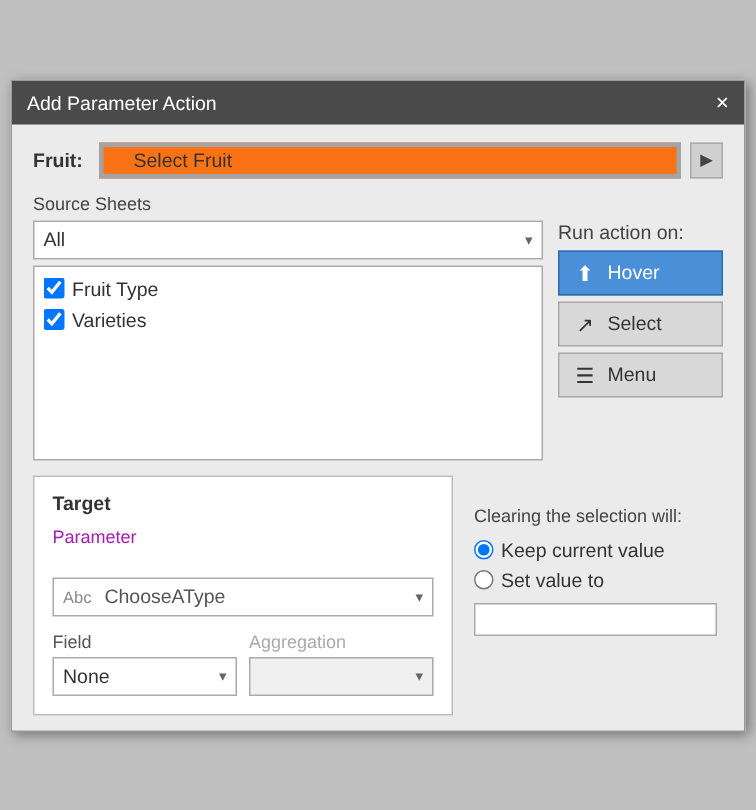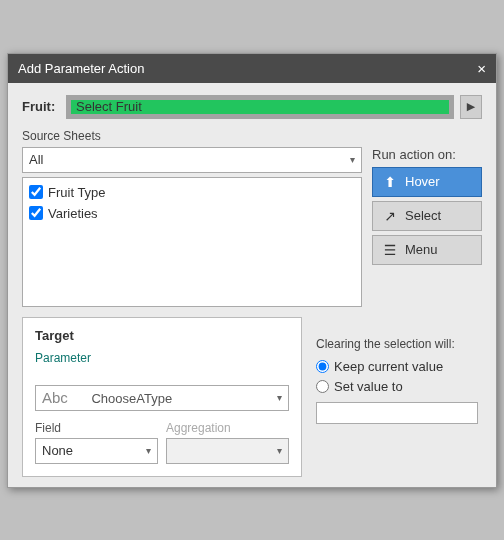--- a/index.html
+++ b/index.html
@@ -48,23 +48,23 @@
       gap: 6px;
     }
     .name-label {
       font-weight: bold;
       color: #333;
       min-width: 38px;
     }
     .name-input {
       flex: 1;
       height: 24px;
-      border: 5px solid #a3a3a3;
-      background: #22c55e;
-      padding: 2px 5px;
+      border: 3px solid #a3a3a3;
+      background: #f97316;
+      padding: 2px 20px;
       font-size: 13px;
       color: #333;
     }
     .name-arrow-btn {
       width: 22px;
       height: 24px;
       background: #d0d0d0;
       border: 1px solid #aaa;
       cursor: pointer;
       display: flex;
@@ -167,41 +167,41 @@
       width: 280px;
     }
     .target-title {
       font-weight: bold;
       font-size: 13px;
       color: #333;
       margin-bottom: 8px;
     }
     .param-label {
       font-size: 12px;
-      color: #0f766e;
+      color: #a21caf;
       margin-bottom: 20px;
     }
     .param-dropdown {
       width: 100%;
       height: 26px;
       background: #fff;
       border: 1px solid #aaa;
       display: flex;
       align-items: center;
       justify-content: space-between;
       padding: 0 6px;
       cursor: pointer;
       margin-bottom: 10px;
       font-size: 13px;
       color: #555;
     }
     .param-dropdown .abc-badge {
-      font-size: 15px;
+      font-size: 11px;
       color: #888;
-      margin-right: 20px;
+      margin-right: 5px;
     }
     .field-agg-row {
       display: flex;
       gap: 8px;
     }
     .field-col, .agg-col {
       display: flex;
       flex-direction: column;
       flex: 1;
     }

